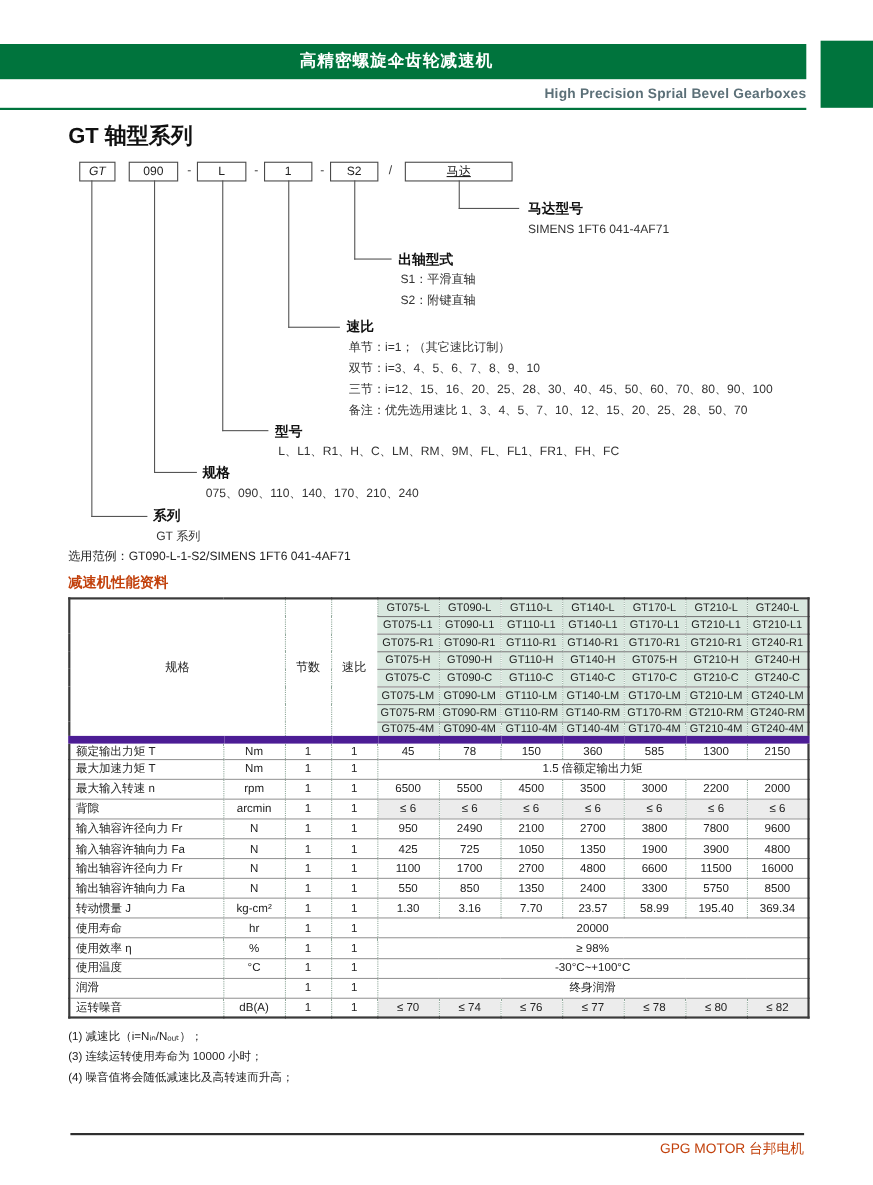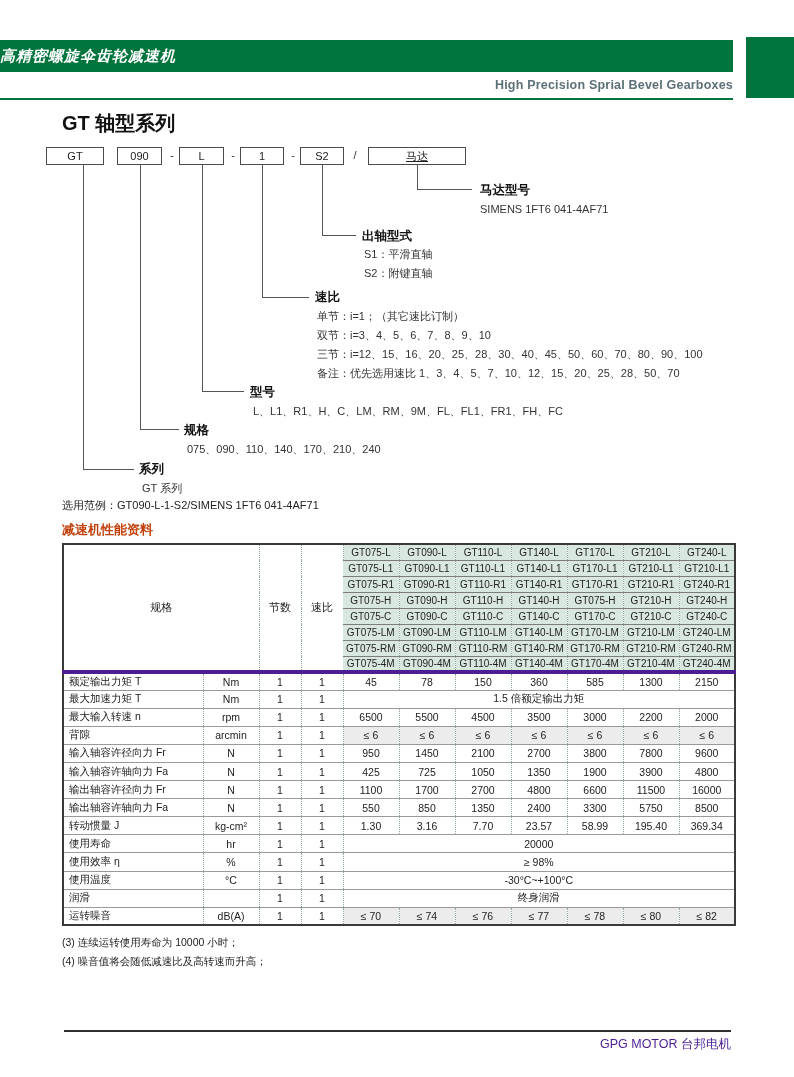--- a/index.html
+++ b/index.html
@@ -9,21 +9,21 @@
     --slate:#5C7078;
     --dot:#8FA89A;
   }
   *{margin:0;padding:0;box-sizing:border-box;}
   html,body{background:#fff;}
   body{font-family:"Liberation Sans","DejaVu Sans",sans-serif;color:#222;}
   .page{position:relative;width:794px;height:1077px;background:#fff;overflow:hidden;}
 
   
   .green-bar{position:absolute;left:0;top:40px;width:733px;height:32px;background:var(--accent);
-    color:#fff;font-size:15px;font-weight:bold;text-align:left;line-height:32px;padding-right:12px;letter-spacing:1px;font-style:italic;}
+    color:#fff;font-size:15px;font-weight:bold;text-align:center;line-height:32px;padding-right:12px;letter-spacing:1px;}
   .green-square{position:absolute;left:746px;top:37px;width:48px;height:61px;background:var(--accent);}
   .subtitle{position:absolute;left:0;top:78px;width:733px;text-align:right;font-size:12.5px;
     font-weight:bold;color:var(--slate);letter-spacing:.2px;}
   .green-line{position:absolute;left:0;top:98px;width:733px;height:2px;background:var(--accent);}
   .section-title{position:absolute;left:62px;top:110px;font-size:20px;font-weight:bold;color:#111;}
 
   
   .mbox{position:absolute;top:147px;height:18px;border:1px solid #4a4a4a;text-align:center;
     font-size:11px;line-height:16px;color:#222;background:#fff;}
   .msep{position:absolute;top:147px;height:18px;line-height:17px;font-size:11px;color:#333;text-align:center;width:12px;}
@@ -37,43 +37,43 @@
   table.perf{position:absolute;left:62px;top:543px;width:671px;border-collapse:collapse;
     table-layout:fixed;border:2px solid #3a3a3a;font-size:10.5px;color:#222;}
   table.perf td,table.perf th{border-left:1px dotted var(--dot);border-top:1px solid #999;
     text-align:center;vertical-align:middle;font-weight:normal;padding:0 2px;overflow:hidden;white-space:nowrap;}
   table.perf td:first-child,table.perf th:first-child{border-left:none;}
   tr.hrow{height:16px;}
   tr.hrow td{background:var(--hdrbg);font-size:10px;border-top:1px solid #7d7d7d;}
   tr.hrow th{background:#fff;font-size:11px;}
   tr.brow{height:18.1px;}
   tr.brow td.spec-name{text-align:left;padding-left:5px;}
-  tr.body-first td{border-top:4px solid #4c1d95;}
+  tr.body-first td{border-top:7px solid #4c1d95;}
   td.shaded{background:var(--shade);}
 
   
   .footnotes{position:absolute;left:62px;top:933px;font-size:10.5px;line-height:19px;color:#222;}
   .footer-line{position:absolute;left:64px;top:1030px;width:667px;height:2px;background:#2f2f2f;}
-  .footer-text{position:absolute;left:0;top:1036px;width:731px;text-align:right;font-size:12.5px;color:#4c1d95;}
+  .footer-text{position:absolute;left:0;top:1036px;width:731px;text-align:right;font-size:12.5px;color:#c2410c;}
 </style>
 </head>
 <body>
 
 <div class="page">
 
   <div class="green-bar">
     <span>高精密螺旋伞齿轮减速机</span>
   </div>
   <div class="green-square"></div>
   <div class="subtitle">High Precision Sprial Bevel Gearboxes</div>
   <div class="green-line"></div>
 
   <div class="section-title">GT 轴型系列</div>
 
-  <div class="mbox" style="left:46px;width:58px;">GT</div>
+  <div class="mbox" style="left:72px;width:33px;font-style:italic;">GT</div>
   <div class="mbox" style="left:117px;width:45px;">090</div>
   <div class="msep" style="left:166px;">-</div>
   <div class="mbox" style="left:179px;width:45px;">L</div>
   <div class="msep" style="left:227px;">-</div>
   <div class="mbox" style="left:240px;width:44px;">1</div>
   <div class="msep" style="left:287px;">-</div>
   <div class="mbox" style="left:300px;width:44px;">S2</div>
   <div class="msep" style="left:349px;">/</div>
   <div class="mbox" style="left:368px;width:98px;text-decoration:underline;">马达</div>
 
@@ -244,21 +244,21 @@
           <td class="shaded">≤ 6</td>
           <td class="shaded">≤ 6</td>
           <td class="shaded">≤ 6</td>
         </tr>
         <tr class="brow">
           <td class="spec-name">输入轴容许径向力 Fr</td>
           <td>N</td>
           <td>1</td>
           <td>1</td>
           <td>950</td>
-          <td>1450</td>
+          <td>2490</td>
           <td>2100</td>
           <td>2700</td>
           <td>3800</td>
           <td>7800</td>
           <td>9600</td>
         </tr>
         <tr class="brow">
           <td class="spec-name">输入轴容许轴向力 Fa</td>
           <td>N</td>
           <td>1</td>
@@ -348,20 +348,21 @@
           <td class="shaded">≤ 76</td>
           <td class="shaded">≤ 77</td>
           <td class="shaded">≤ 78</td>
           <td class="shaded">≤ 80</td>
           <td class="shaded">≤ 82</td>
         </tr>
       </tbody>
   </table>
 
   <div class="footnotes">
+      <div>(1) 减速比（i=Nᵢₙ/Nₒᵤₜ）；</div>
       <div>(3) 连续运转使用寿命为 10000 小时；</div>
       <div>(4) 噪音值将会随低减速比及高转速而升高；</div>
     </div>
 
   <div class="footer-line"></div>
   <div class="footer-text">GPG MOTOR 台邦电机</div>
 
 </div>
 
 </body></html>

